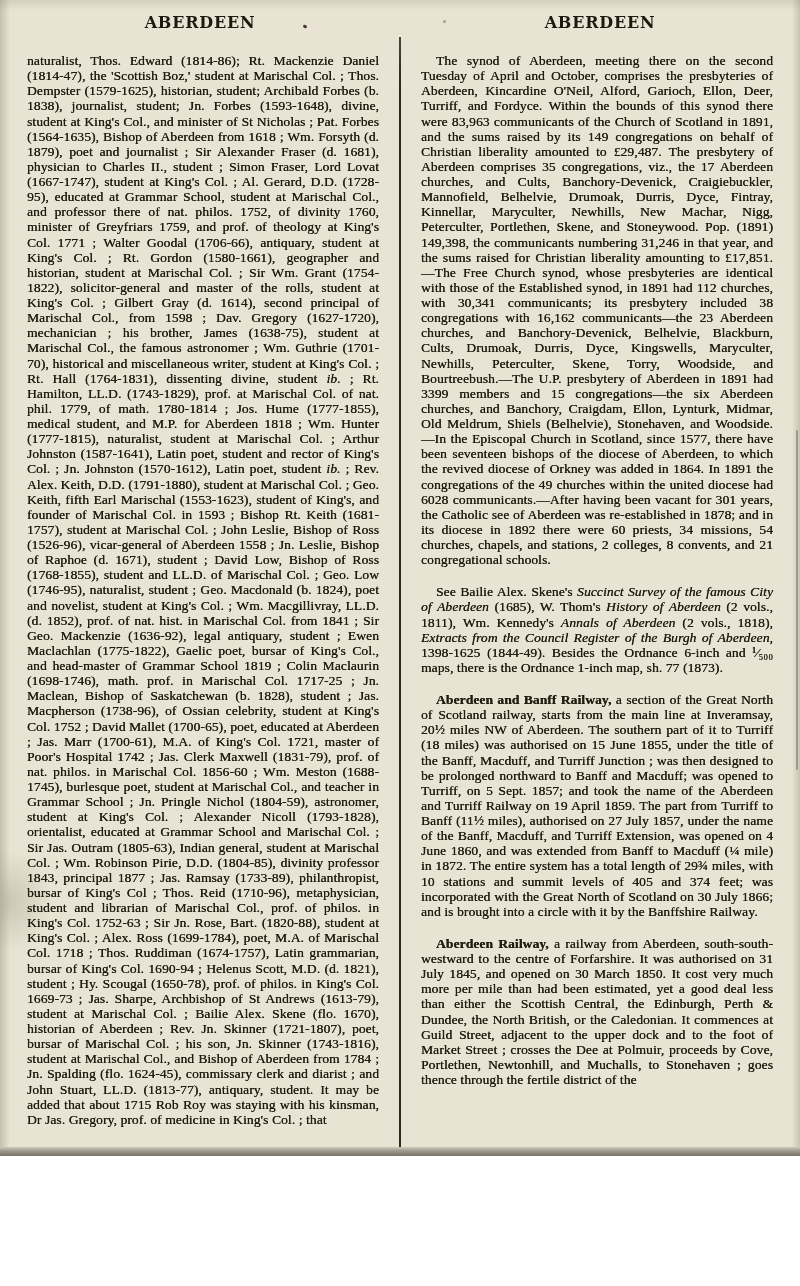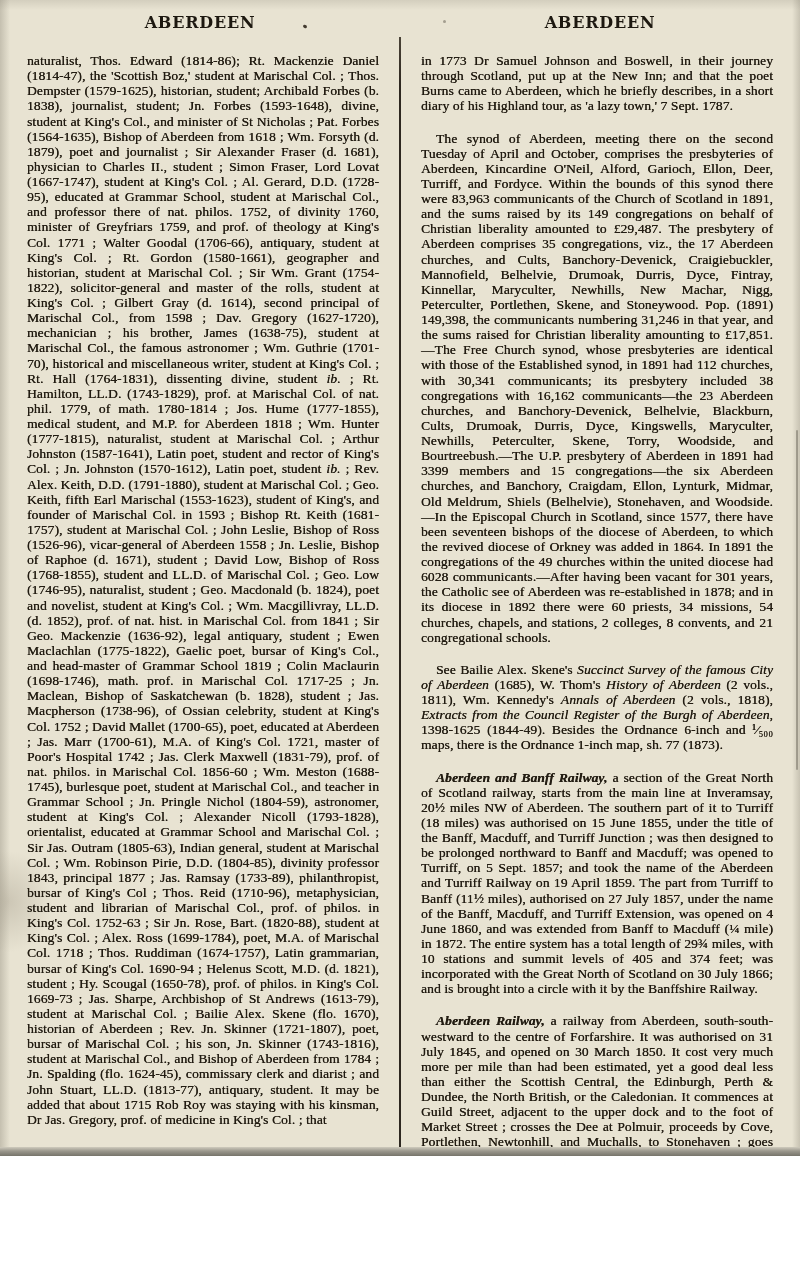--- a/index.html
+++ b/index.html
@@ -39,21 +39,21 @@
     margin: 17px;
     text-align: justify;
     font-size: 13.5px;
     line-height: 15.12px;
     letter-spacing: 0.1px;
     text-shadow: 0.25px 0 0 currentColor;
     hyphens: auto;
   }
   .indent { text-indent: 15px; }
   .seg-i { font-style: italic; }
-  .seg-b { font-weight: bold; font-style: italic; }
+  .seg-b { font-weight: bold; }
   .page-number {
     position: absolute;
     left: 738px;
     top: 1252px;
     font-weight: bold;
     font-size: 15px;
     text-shadow: 0.25px 0 0 currentColor;
   }
   .bottom-edge {
     position: absolute;
@@ -87,21 +87,20 @@
   <div class="gutter-shadow"></div>
 
   <div class="columns">
     <div class="col col-left">
       <p class="para"><span>naturalist, Thos. Edward (1814-86); Rt. Mackenzie Daniel (1814-47), the 'Scottish Boz,' student at Marischal Col. ; Thos. Dempster (1579-1625), historian, student; Archibald Forbes (b. 1838), journalist, student; Jn. Forbes (1593-1648), divine, student at King's Col., and minister of St Nicholas ; Pat. Forbes (1564-1635), Bishop of Aberdeen from 1618 ; Wm. Forsyth (d. 1879), poet and journalist ; Sir Alexander Fraser (d. 1681), physician to Charles II., student ; Simon Fraser, Lord Lovat (1667-1747), student at King's Col. ; Al. Gerard, D.D. (1728-95), educated at Grammar School, student at Marischal Col., and professor there of nat. philos. 1752, of divinity 1760, minister of Greyfriars 1759, and prof. of theology at King's Col. 1771 ; Walter Goodal (1706-66), antiquary, student at King's Col. ; Rt. Gordon (1580-1661), geographer and historian, student at Marischal Col. ; Sir Wm. Grant (1754-1822), solicitor-general and master of the rolls, student at King's Col. ; Gilbert Gray (d. 1614), second principal of Marischal Col., from 1598 ; Dav. Gregory (1627-1720), mechanician ; his brother, James (1638-75), student at Marischal Col., the famous astronomer ; Wm. Guthrie (1701-70), historical and miscellaneous writer, student at King's Col. ; Rt. Hall (1764-1831), dissenting divine, student </span><span class="seg-i">ib.</span><span> ; Rt. Hamilton, LL.D. (1743-1829), prof. at Marischal Col. of nat. phil. 1779, of math. 1780-1814 ; Jos. Hume (1777-1855), medical student, and M.P. for Aberdeen 1818 ; Wm. Hunter (1777-1815), naturalist, student at Marischal Col. ; Arthur Johnston (1587-1641), Latin poet, student and rector of King's Col. ; Jn. Johnston (1570-1612), Latin poet, student </span><span class="seg-i">ib.</span><span> ; Rev. Alex. Keith, D.D. (1791-1880), student at Marischal Col. ; Geo. Keith, fifth Earl Marischal (1553-1623), student of King's, and founder of Marischal Col. in 1593 ; Bishop Rt. Keith (1681-1757), student at Marischal Col. ; John Leslie, Bishop of Ross (1526-96), vicar-general of Aberdeen 1558 ; Jn. Leslie, Bishop of Raphoe (d. 1671), student ; David Low, Bishop of Ross (1768-1855), student and LL.D. of Marischal Col. ; Geo. Low (1746-95), naturalist, student ; Geo. Macdonald (b. 1824), poet and novelist, student at King's Col. ; Wm. Macgillivray, LL.D. (d. 1852), prof. of nat. hist. in Marischal Col. from 1841 ; Sir Geo. Mackenzie (1636-92), legal antiquary, student ; Ewen Maclachlan (1775-1822), Gaelic poet, bursar of King's Col., and head-master of Grammar School 1819 ; Colin Maclaurin (1698-1746), math. prof. in Marischal Col. 1717-25 ; Jn. Maclean, Bishop of Saskatchewan (b. 1828), student ; Jas. Macpherson (1738-96), of Ossian celebrity, student at King's Col. 1752 ; David Mallet (1700-65), poet, educated at Aberdeen ; Jas. Marr (1700-61), M.A. of King's Col. 1721, master of Poor's Hospital 1742 ; Jas. Clerk Maxwell (1831-79), prof. of nat. philos. in Marischal Col. 1856-60 ; Wm. Meston (1688-1745), burlesque poet, student at Marischal Col., and teacher in Grammar School ; Jn. Pringle Nichol (1804-59), astronomer, student at King's Col. ; Alexander Nicoll (1793-1828), orientalist, educated at Grammar School and Marischal Col. ; Sir Jas. Outram (1805-63), Indian general, student at Marischal Col. ; Wm. Robinson Pirie, D.D. (1804-85), divinity professor 1843, principal 1877 ; Jas. Ramsay (1733-89), philanthropist, bursar of King's Col ; Thos. Reid (1710-96), metaphysician, student and librarian of Marischal Col., prof. of philos. in King's Col. 1752-63 ; Sir Jn. Rose, Bart. (1820-88), student at King's Col. ; Alex. Ross (1699-1784), poet, M.A. of Marischal Col. 1718 ; Thos. Ruddiman (1674-1757), Latin grammarian, bursar of King's Col. 1690-94 ; Helenus Scott, M.D. (d. 1821), student ; Hy. Scougal (1650-78), prof. of philos. in King's Col. 1669-73 ; Jas. Sharpe, Archbishop of St Andrews (1613-79), student at Marischal Col. ; Bailie Alex. Skene (flo. 1670), historian of Aberdeen ; Rev. Jn. Skinner (1721-1807), poet, bursar of Marischal Col. ; his son, Jn. Skinner (1743-1816), student at Marischal Col., and Bishop of Aberdeen from 1784 ; Jn. Spalding (flo. 1624-45), commissary clerk and diarist ; and John Stuart, LL.D. (1813-77), antiquary, student.  It may be added that about 1715 Rob Roy was staying with his kinsman, Dr Jas. Gregory, prof. of medicine in King's Col. ; that</span></p>
     </div>
 
     <div class="divider"></div>
 
     <div class="col col-right">
-      <p class="para"><span>in 1773 Dr Samuel Johnson and Boswell, in their journey through Scotland, put up at the New Inn; and that the poet Burns came to Aberdeen, which he briefly describes, in a short diary of his Highland tour, as 'a lazy town,' 7 Sept. 1787.</span></p>
       <p class="para indent"><span>The synod of Aberdeen, meeting there on the second Tuesday of April and October, comprises the presbyteries of Aberdeen, Kincardine O'Neil, Alford, Garioch, Ellon, Deer, Turriff, and Fordyce.  Within the bounds of this synod there were 83,963 communicants of the Church of Scotland in 1891, and the sums raised by its 149 congregations on behalf of Christian liberality amounted to £29,487.  The presbytery of Aberdeen comprises 35 congregations, viz., the 17 Aberdeen churches, and Cults, Banchory-Devenick, Craigiebuckler, Mannofield, Belhelvie, Drumoak, Durris, Dyce, Fintray, Kinnellar, Maryculter, Newhills, New Machar, Nigg, Peterculter, Portlethen, Skene, and Stoneywood.  Pop. (1891) 149,398, the communicants numbering 31,246 in that year, and the sums raised for Christian liberality amounting to £17,851.—The Free Church synod, whose presbyteries are identical with those of the Established synod, in 1891 had 112 churches, with 30,341 communicants; its presbytery included 38 congregations with 16,162 communicants—the 23 Aberdeen churches, and Banchory-Devenick, Belhelvie, Blackburn, Cults, Drumoak, Durris, Dyce, Kingswells, Maryculter, Newhills, Peterculter, Skene, Torry, Woodside, and Bourtreebush.—The U.P. presbytery of Aberdeen in 1891 had 3399 members and 15 congregations—the six Aberdeen churches, and Banchory, Craigdam, Ellon, Lynturk, Midmar, Old Meldrum, Shiels (Belhelvie), Stonehaven, and Woodside.—In the Episcopal Church in Scotland, since 1577, there have been seventeen bishops of the diocese of Aberdeen, to which the revived diocese of Orkney was added in 1864.  In 1891 the congregations of the 49 churches within the united diocese had 6028 communicants.—After having been vacant for 301 years, the Catholic see of Aberdeen was re-established in 1878; and in its diocese in 1892 there were 60 priests, 34 missions, 54 churches, chapels, and stations, 2 colleges, 8 convents, and 21 congregational schools.</span></p>
       <p class="para indent"><span>See Bailie Alex. Skene's </span><span class="seg-i">Succinct Survey of the famous City of Aberdeen</span><span> (1685), W. Thom's </span><span class="seg-i">History of Aberdeen</span><span> (2 vols., 1811), Wm. Kennedy's </span><span class="seg-i">Annals of Aberdeen</span><span> (2 vols., 1818), </span><span class="seg-i">Extracts from the Council Register of the Burgh of Aberdeen</span><span>, 1398-1625 (1844-49).  Besides the Ordnance 6-inch and ¹⁄₅₀₀ maps, there is the Ordnance 1-inch map, sh. 77 (1873).</span></p>
       <p class="para indent"><span class="seg-b">Aberdeen and Banff Railway,</span><span> a section of the Great North of Scotland railway, starts from the main line at Inveramsay, 20½ miles NW of Aberdeen.  The southern part of it to Turriff (18 miles) was authorised on 15 June 1855, under the title of the Banff, Macduff, and Turriff Junction ; was then designed to be prolonged northward to Banff and Macduff; was opened to Turriff, on 5 Sept. 1857; and took the name of the Aberdeen and Turriff Railway on 19 April 1859.  The part from Turriff to Banff (11½ miles), authorised on 27 July 1857, under the name of the Banff, Macduff, and Turriff Extension, was opened on 4 June 1860, and was extended from Banff to Macduff (¼ mile) in 1872.  The entire system has a total length of 29¾ miles, with 10 stations and summit levels of 405 and 374 feet; was incorporated with the Great North of Scotland on 30 July 1866; and is brought into a circle with it by the Banffshire Railway.</span></p>
       <p class="para indent"><span class="seg-b">Aberdeen Railway,</span><span> a railway from Aberdeen, south-south-westward to the centre of Forfarshire.  It was authorised on 31 July 1845, and opened on 30 March 1850.  It cost very much more per mile than had been estimated, yet a good deal less than either the Scottish Central, the Edinburgh, Perth &amp; Dundee, the North British, or the Caledonian.  It commences at Guild Street, adjacent to the upper dock and to the foot of Market Street ; crosses the Dee at Polmuir, proceeds by Cove, Portlethen, Newtonhill, and Muchalls, to Stonehaven ; goes thence through the fertile district of the</span></p>
     </div>
   </div>
 
   <div class="page-number">20</div>
 
   <div class="bottom-edge"></div>

